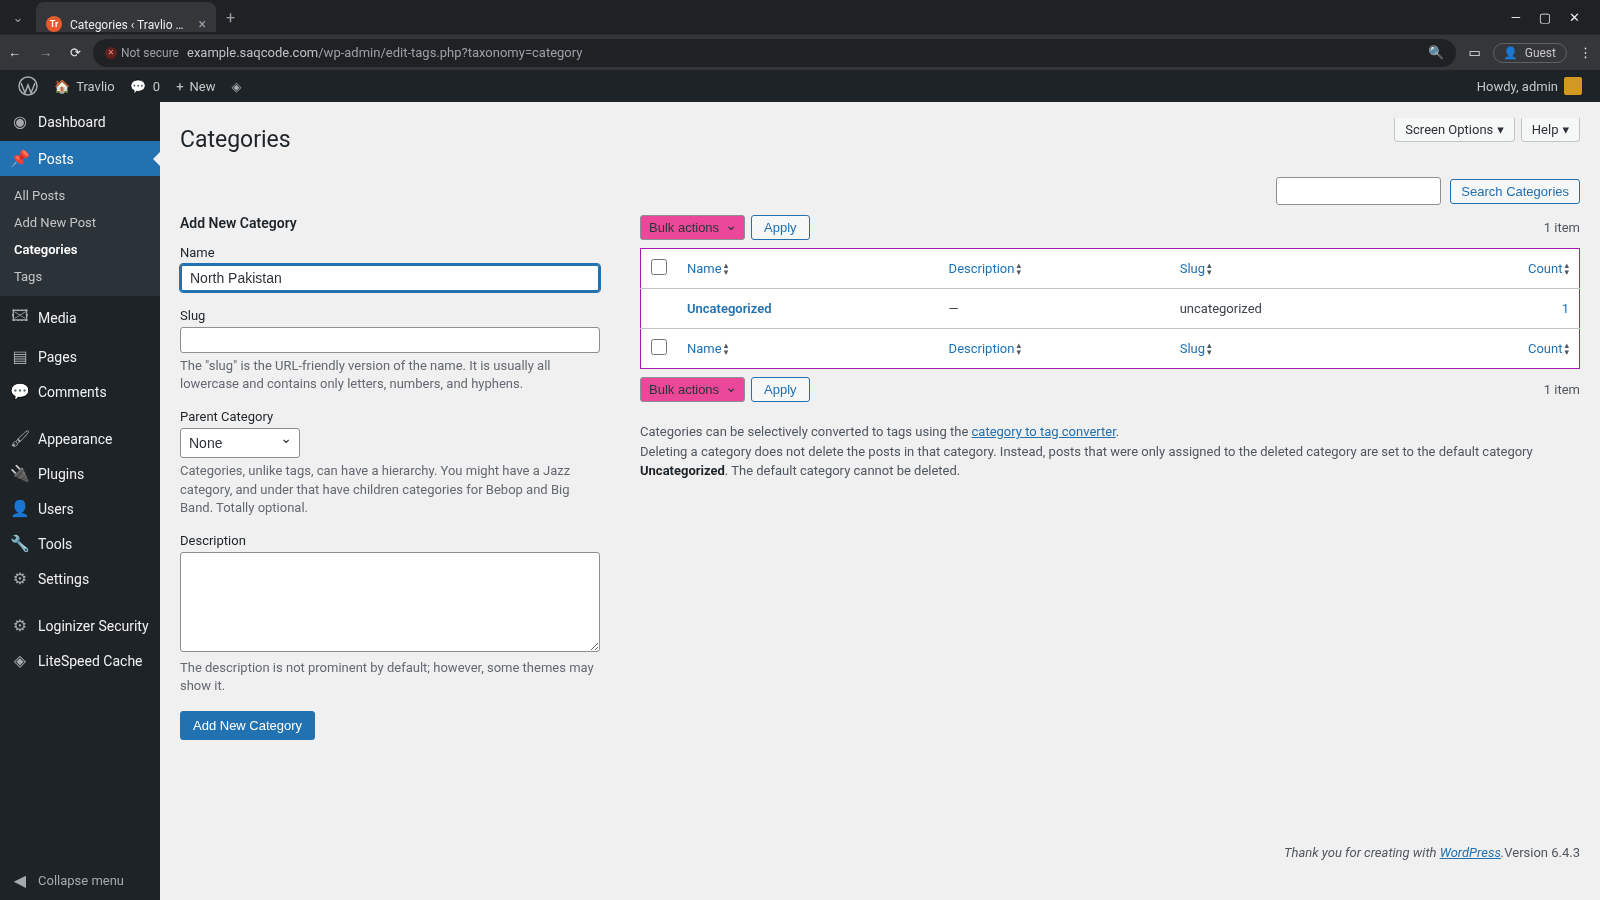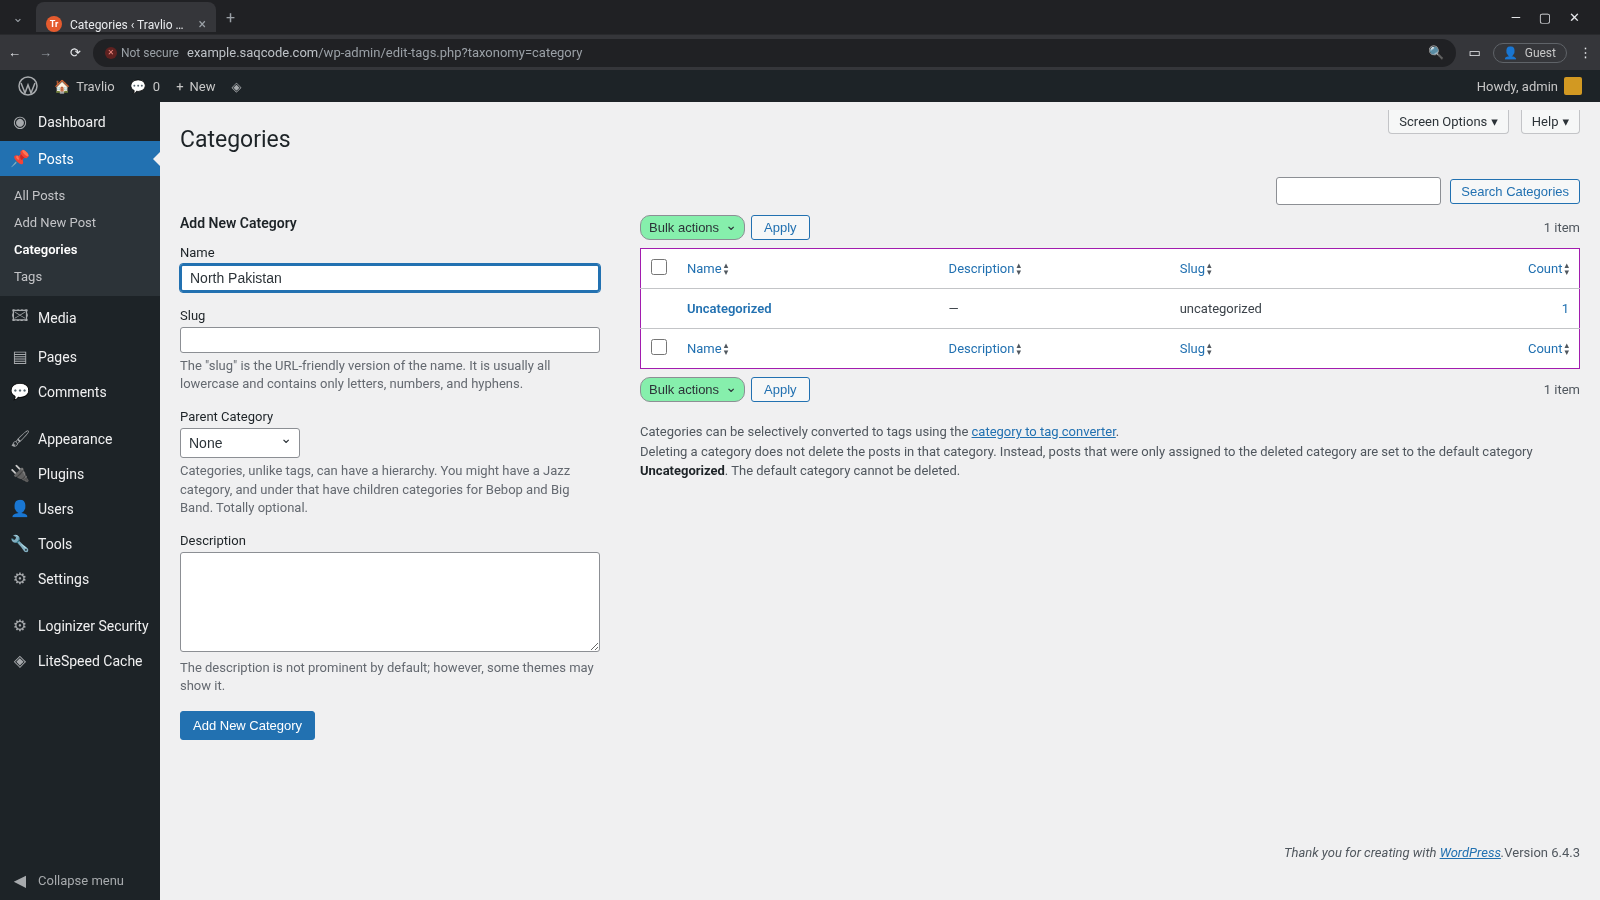--- a/index.html
+++ b/index.html
@@ -54,21 +54,21 @@
 .menu-item.current { background:#2271b1; color:#fff; position:relative; }
 .menu-item.current .icon { color:#fff; }
 .menu-item.current::after { content:""; position:absolute; right:-1px; top:50%; transform:translateY(-50%); border:8px solid transparent; border-right-color:#f0f0f1; }
 .submenu { background:#2c3338; padding:6px 0; }
 .submenu a { display:block; padding:6px 12px 6px 14px; color:#c3c4c7; font-size:13px; }
 .submenu a.current { color:#fff; font-weight:600; }
 .menu-item.collapse { margin-top:auto; color:#a7aaad; font-size:13px; padding:10px; }
 
 .content-area { flex:1; background:#f0f0f1; color:#3c434a; overflow:auto; position:relative; }
 .content-inner { padding:10px 20px 40px 20px; min-height:100%; display:flex; flex-direction:column; }
-.top-right-tabs { position:absolute; right:20px; top:8px; display:flex; gap:12px;padding-left:6px; }
+.top-right-tabs { position:absolute; right:20px; top:16px; display:flex; gap:6px;padding-left:6px; }
 .screen-btn { background:#f6f7f7; border:1px solid #c3c4c7; border-top:none; border-radius:0 0 4px 4px; padding:4px 10px; font-size:13px; color:#2c3338; display:flex; align-items:center; gap:4px; }
 
 h1.page-title { font-size:23px; font-weight:400; color:#1d2327; margin:14px 0 24px 0; }
 
 .cols { display:flex; gap:40px; }
 .col-left { width:420px; }
 .col-right { flex:1; }
 
 .form-h2 { font-size:14px; font-weight:600; color:#1d2327; margin-bottom:14px; }
 .form-field { margin-bottom:16px; }
@@ -80,21 +80,21 @@
 .form-field select { height:30px; width:120px; }
 .form-field textarea { height:100px; resize:vertical; }
 .form-field p.desc { color:#646970; font-size:13px; margin-top:4px; line-height:1.4; }
 
 .button-primary {
   background:#2271b1; color:#fff; border:1px solid #2271b1; border-radius:3px; padding:6px 12px; font-size:13px; cursor:pointer;
 }
 .button-secondary {
   background:#f6f7f7; color:#2271b1; border:1px solid #2271b1; border-radius:3px; padding:4px 12px; font-size:13px; cursor:pointer;text-align:right;
 }
-.select-bulk { background:#86efac; border:1px solid #8c8f94; border-radius:10px; padding:4px 24px 4px 8px; font-size:13px; color:#2c3338; appearance:none; position:relative; }
+.select-bulk { background:#ec4899; border:1px solid #8c8f94; border-radius:3px; padding:4px 24px 4px 8px; font-size:13px; color:#2c3338; appearance:none; position:relative; }
 .select-wrap { position:relative; display:inline-block; }
 .select-wrap::after { content:"⌄"; position:absolute; right:8px; top:2px; color:#2c3338; pointer-events:none; font-size:14px; }
 
 .search-row { text-align:right; margin-bottom:10px; }
 .search-row input { border:1px solid #8c8f94; border-radius:3px; padding:3px 6px; width:165px; height:28px; background:#fff; }
 .search-row .button-secondary { margin-left:6px; padding:4px 10px; }
 
 .tablenav { display:flex; align-items:center; margin-bottom:8px; }
 .tablenav .count { margin-left:auto; color:#50575e; font-size:13px; }
 

